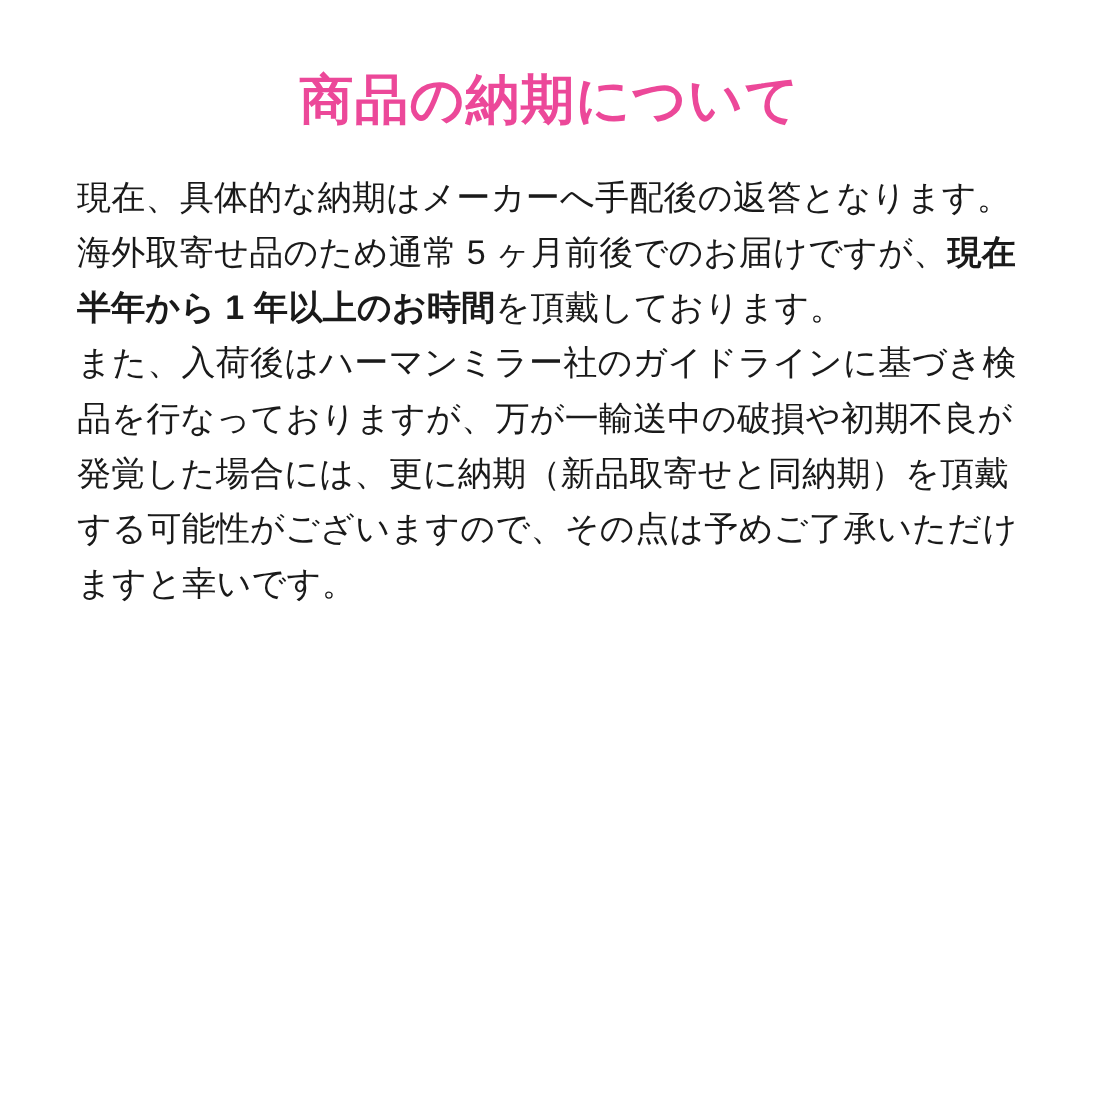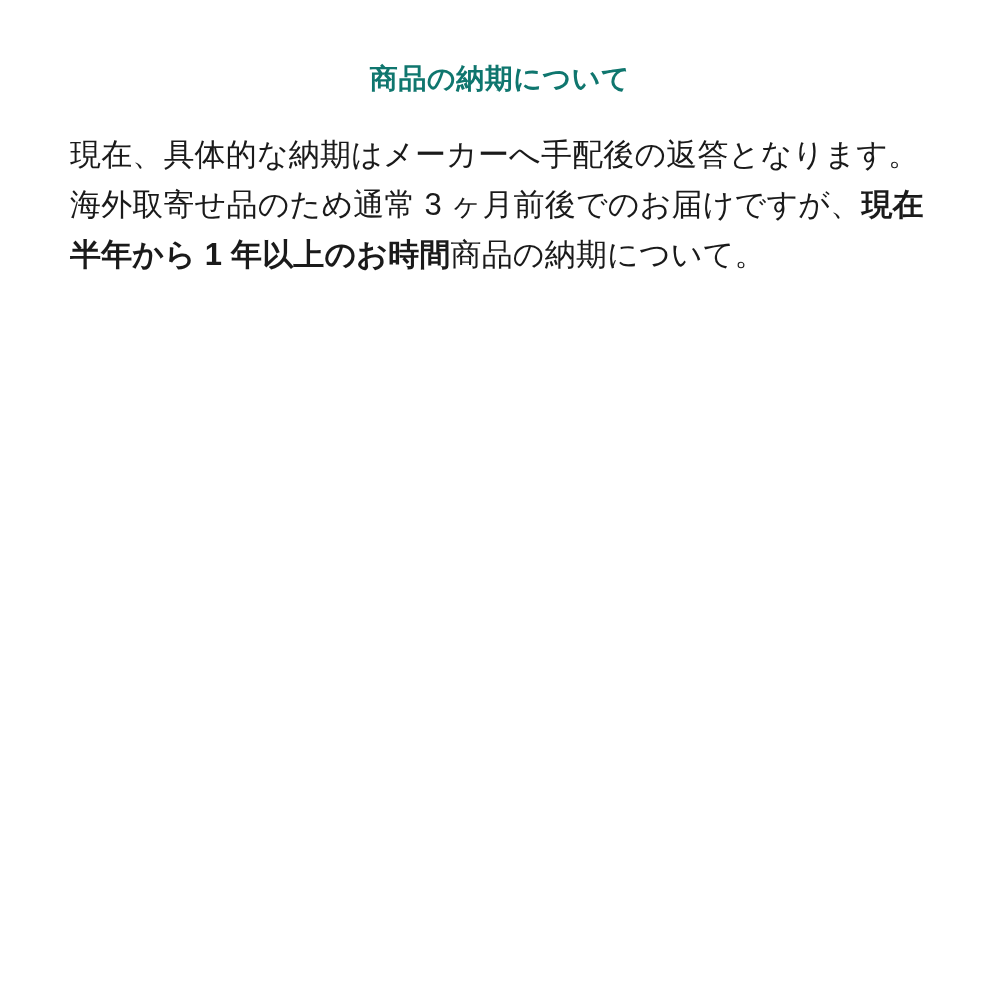--- a/index.html
+++ b/index.html
@@ -15,22 +15,22 @@
   }
   .notice {
     width: 1000px;
     height: 1000px;
     box-sizing: border-box;
     padding: 62px 70px 0 70px;
     display: flex;
     flex-direction: column;
   }
   .notice-title {
-    color: #0f766e;
-    font-size: 28px;
+    color: #ec4899;
+    font-size: 49px;
     font-weight: bold;
     text-align: center;
     letter-spacing: 0.02em;
     line-height: 1.2;
     margin: 0 0 34px 0;
   }
   .notice-body {
     color: #1a1a1a;
     font-size: 31px;
     line-height: 1.62;
@@ -46,15 +46,16 @@
   .bold {
     font-weight: bold;
   }
 </style>
 </head>
 <body>
 
 <div class="notice">
   <h1 class="notice-title">商品の納期について</h1>
   <div class="notice-body">
-    <p class="para"><span>現在、具体的な納期はメーカーへ手配後の返答となります。海外取寄せ品のため通常 3 ヶ月前後でのお届けですが、</span><span class="bold">現在半年から 1 年以上のお時間</span><span>商品の納期について。</span></p>
+    <p class="para"><span>現在、具体的な納期はメーカーへ手配後の返答となります。海外取寄せ品のため通常 5 ヶ月前後でのお届けですが、</span><span class="bold">現在半年から 1 年以上のお時間</span><span>を頂戴しております。</span></p>
+    <p class="para"><span>また、入荷後はハーマンミラー社のガイドラインに基づき検品を行なっておりますが、万が一輸送中の破損や初期不良が発覚した場合には、更に納期（新品取寄せと同納期）を頂戴する可能性がございますので、その点は予めご了承いただけますと幸いです。</span></p>
   </div>
 </div>
 
 </body></html>

